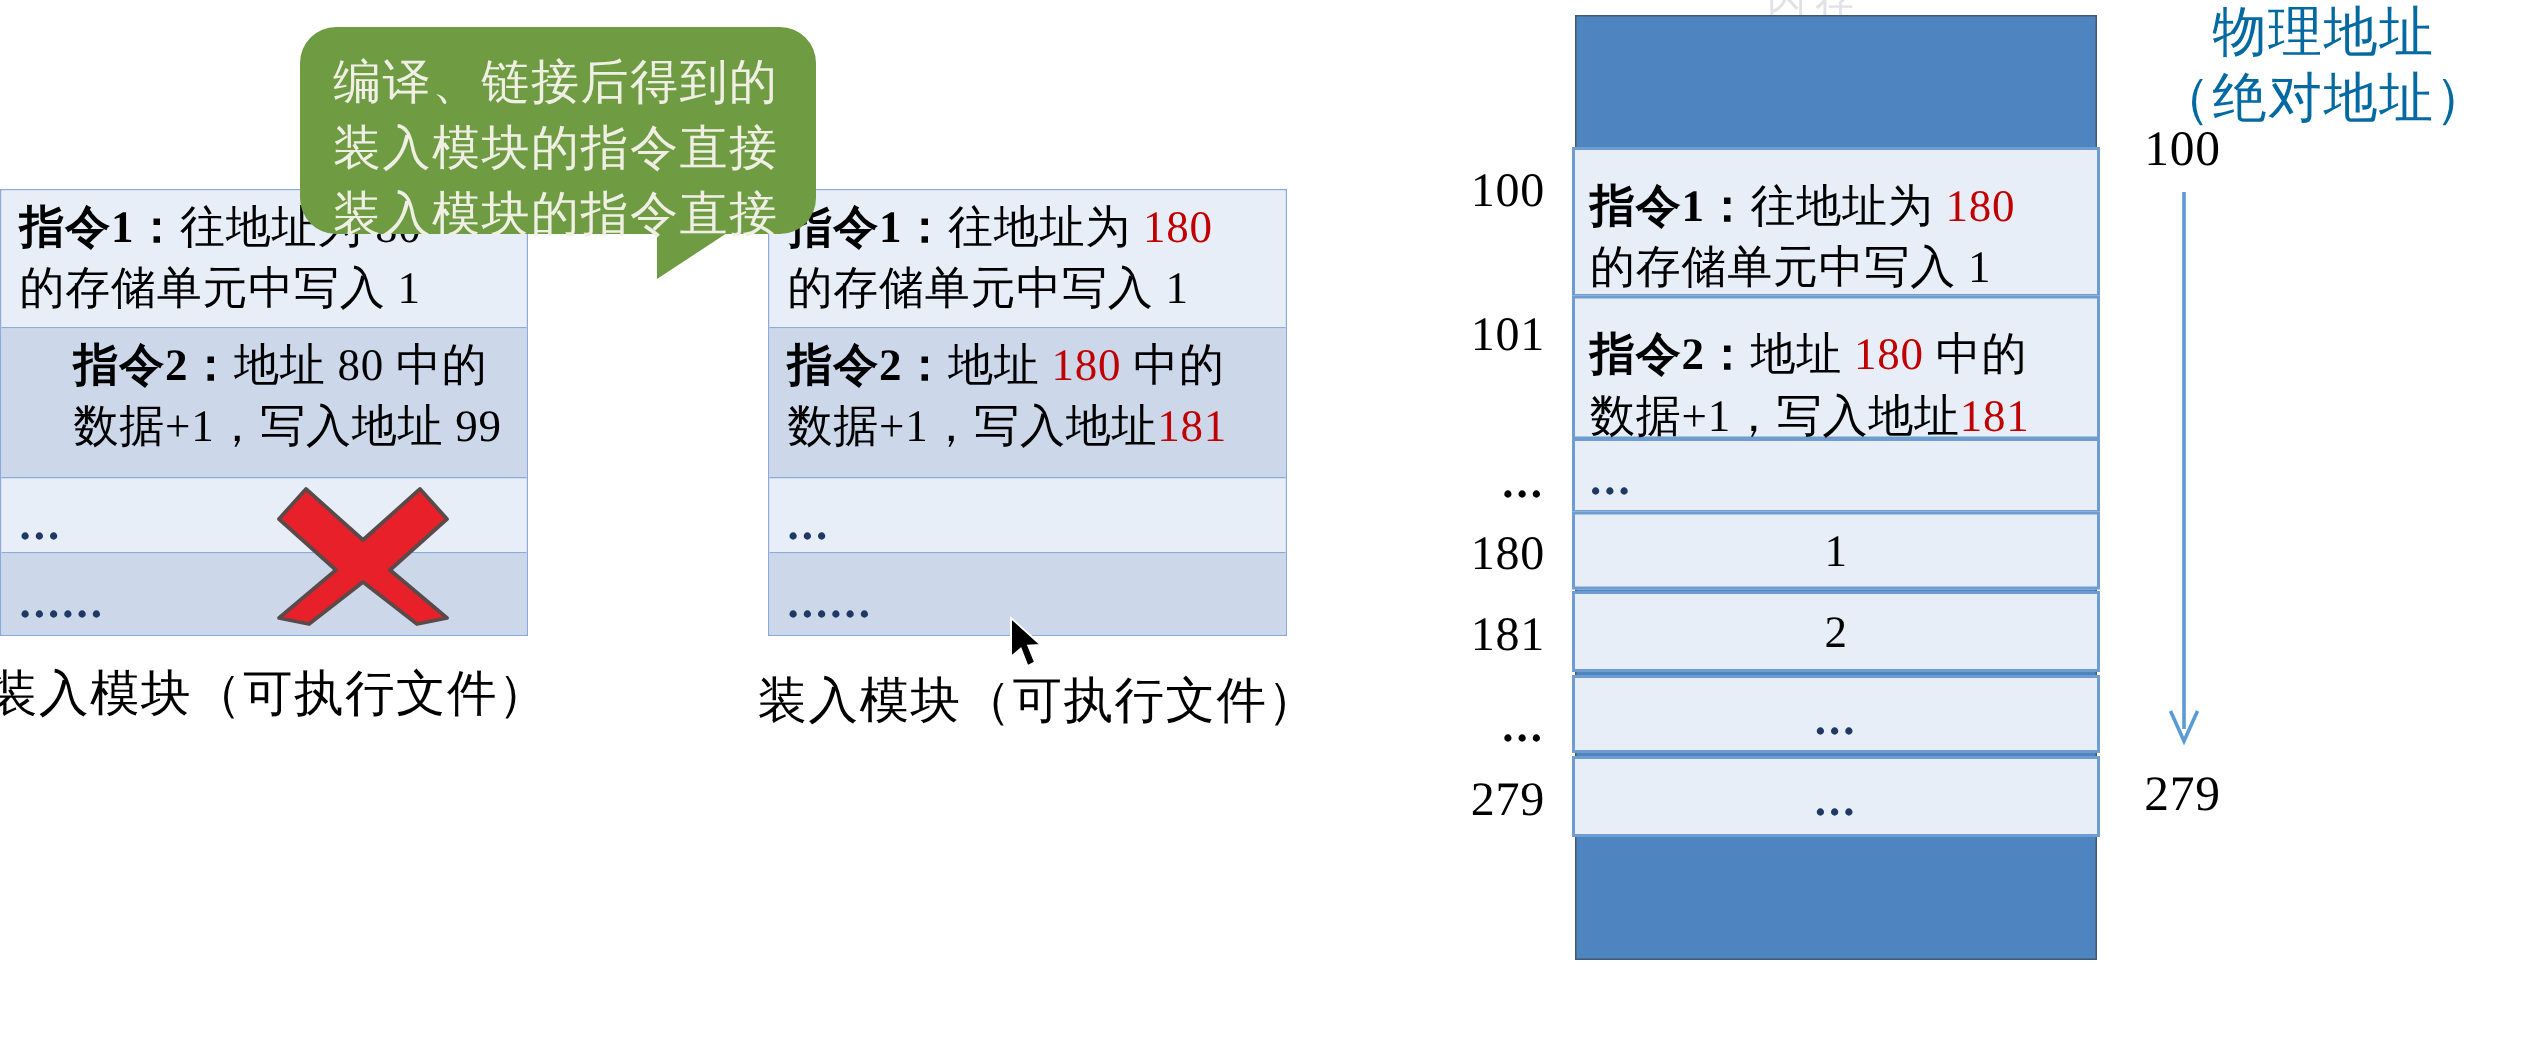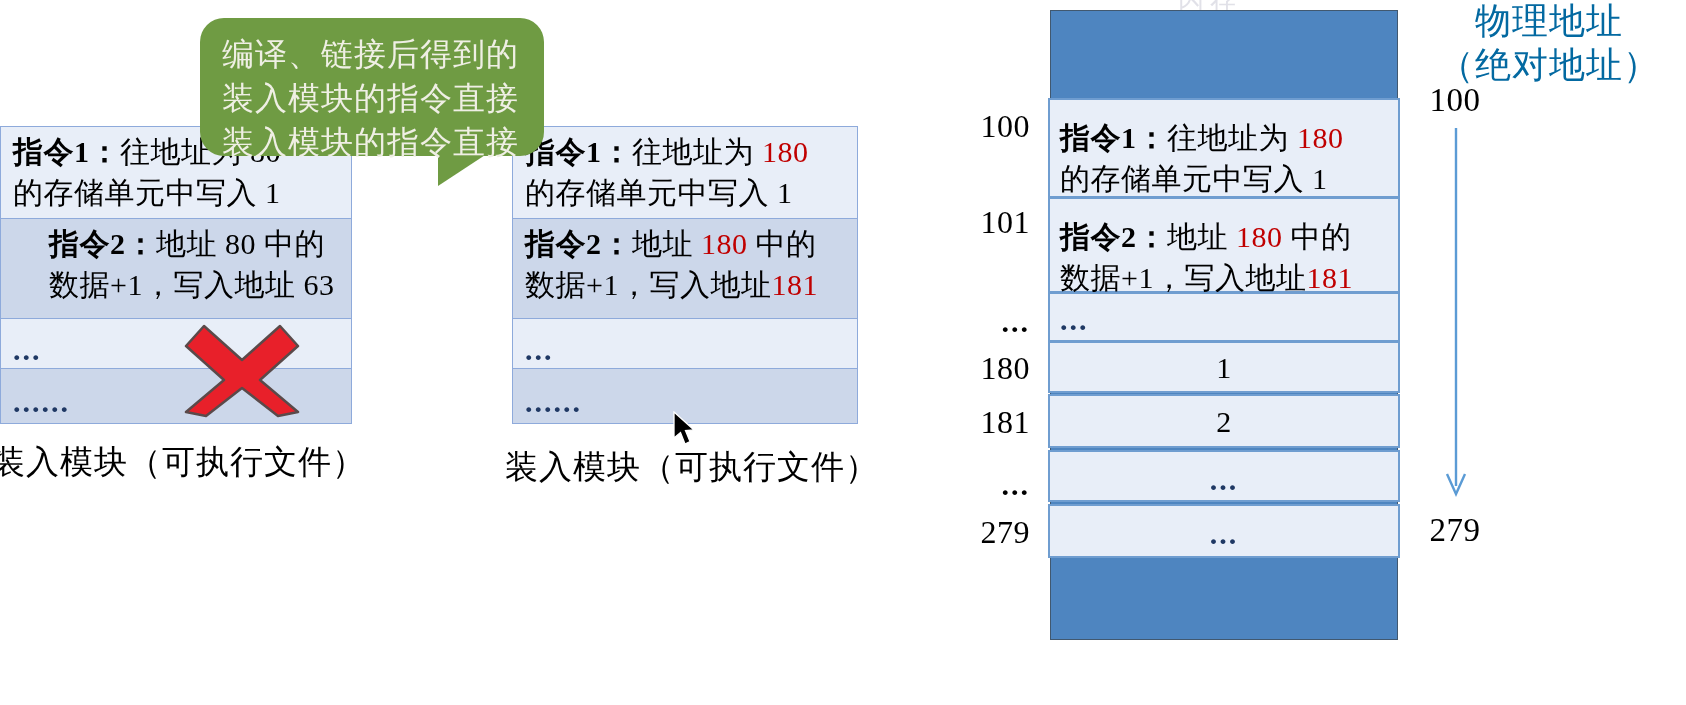--- a/index.html
+++ b/index.html
@@ -143,21 +143,21 @@
 </head>
 <body>
 
 <div class="module-table" style="left:0px; top:126px; width:352px; height:298px;">
   <div class="mod-row shade-a" style="height:92px;">
     <span><b>指令1：</b><span>往地址为 80</span></span><br>
     <span>的存储单元中写入 1</span>
   </div>
   <div class="mod-row shade-b" style="height:100px;padding-left:48px;">
     <span><b>指令2：</b><span>地址 80 中的</span></span><br>
-    <span>数据+1，写入地址 63</span>
+    <span>数据+1，写入地址 99</span>
   </div>
   <div class="mod-row shade-c" style="height:50px; padding-top:10px;">
     <span class="dots">...</span>
   </div>
   <div class="mod-row shade-d" style="height:54px; padding-top:12px;">
     <span class="dots">......</span>
   </div>
 </div>
 
 <svg class="red-x" style="left:182px; top:318px;" width="120" height="100" viewBox="0 0 120 100">

